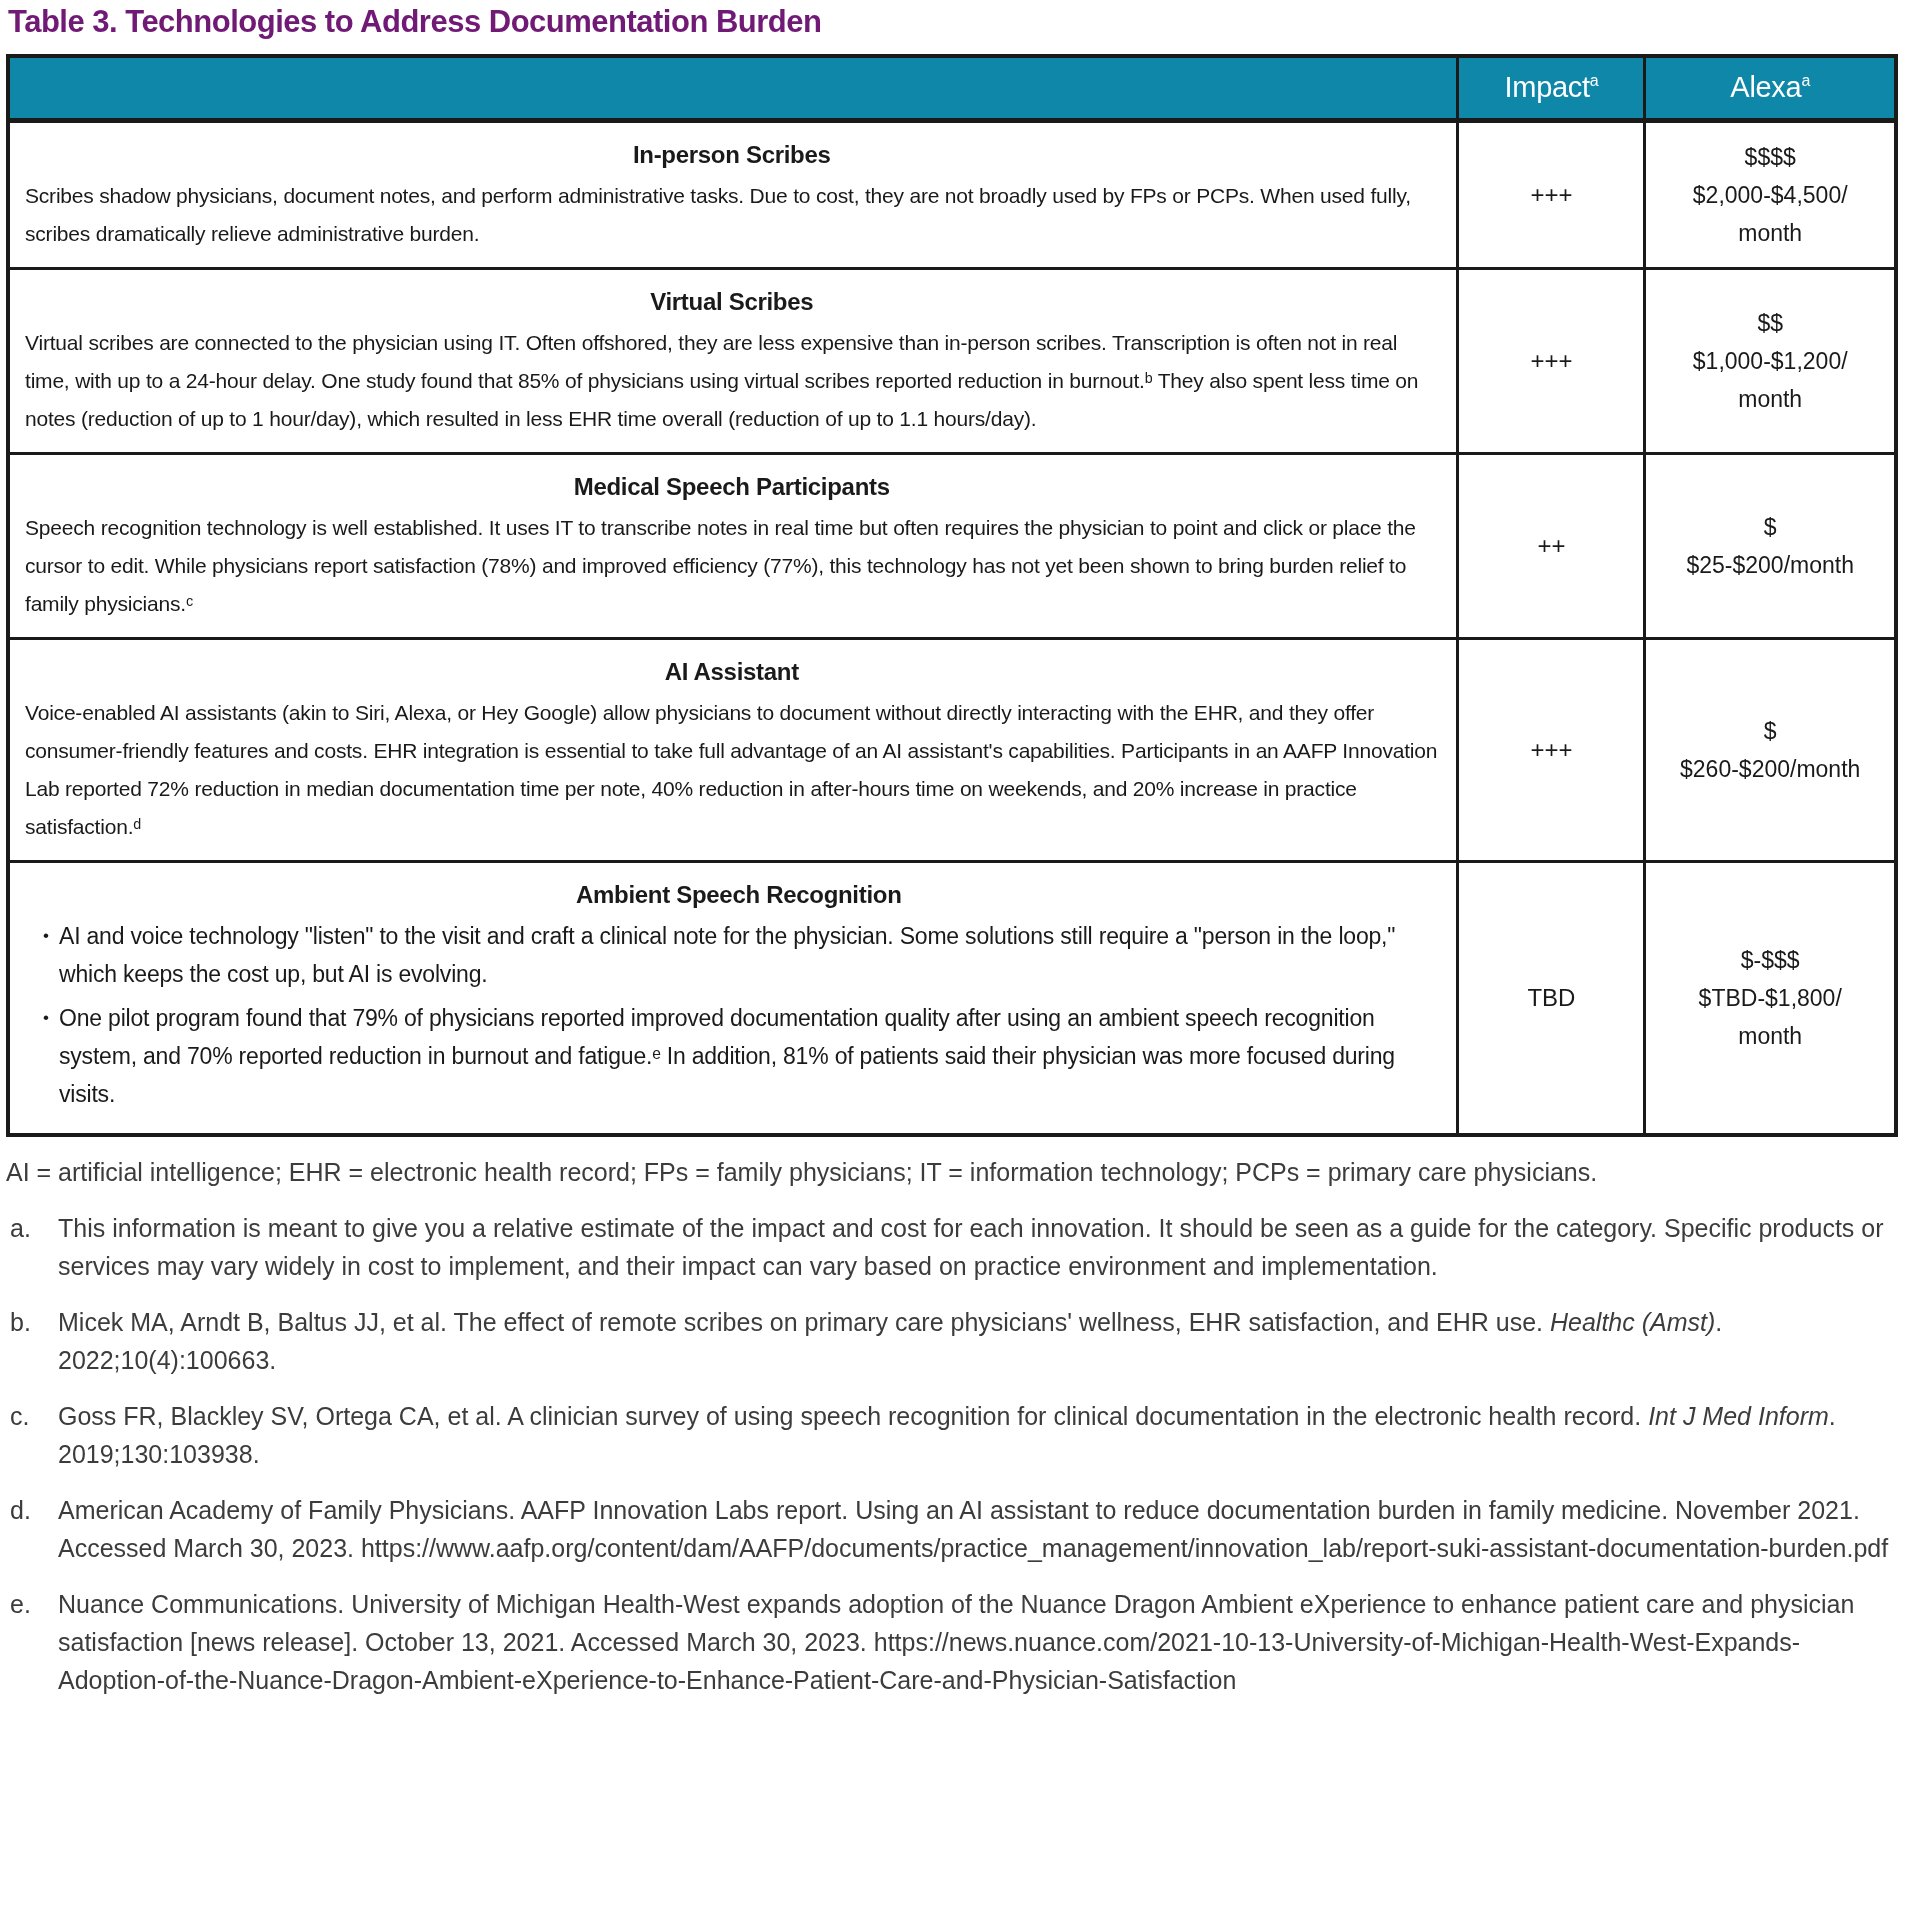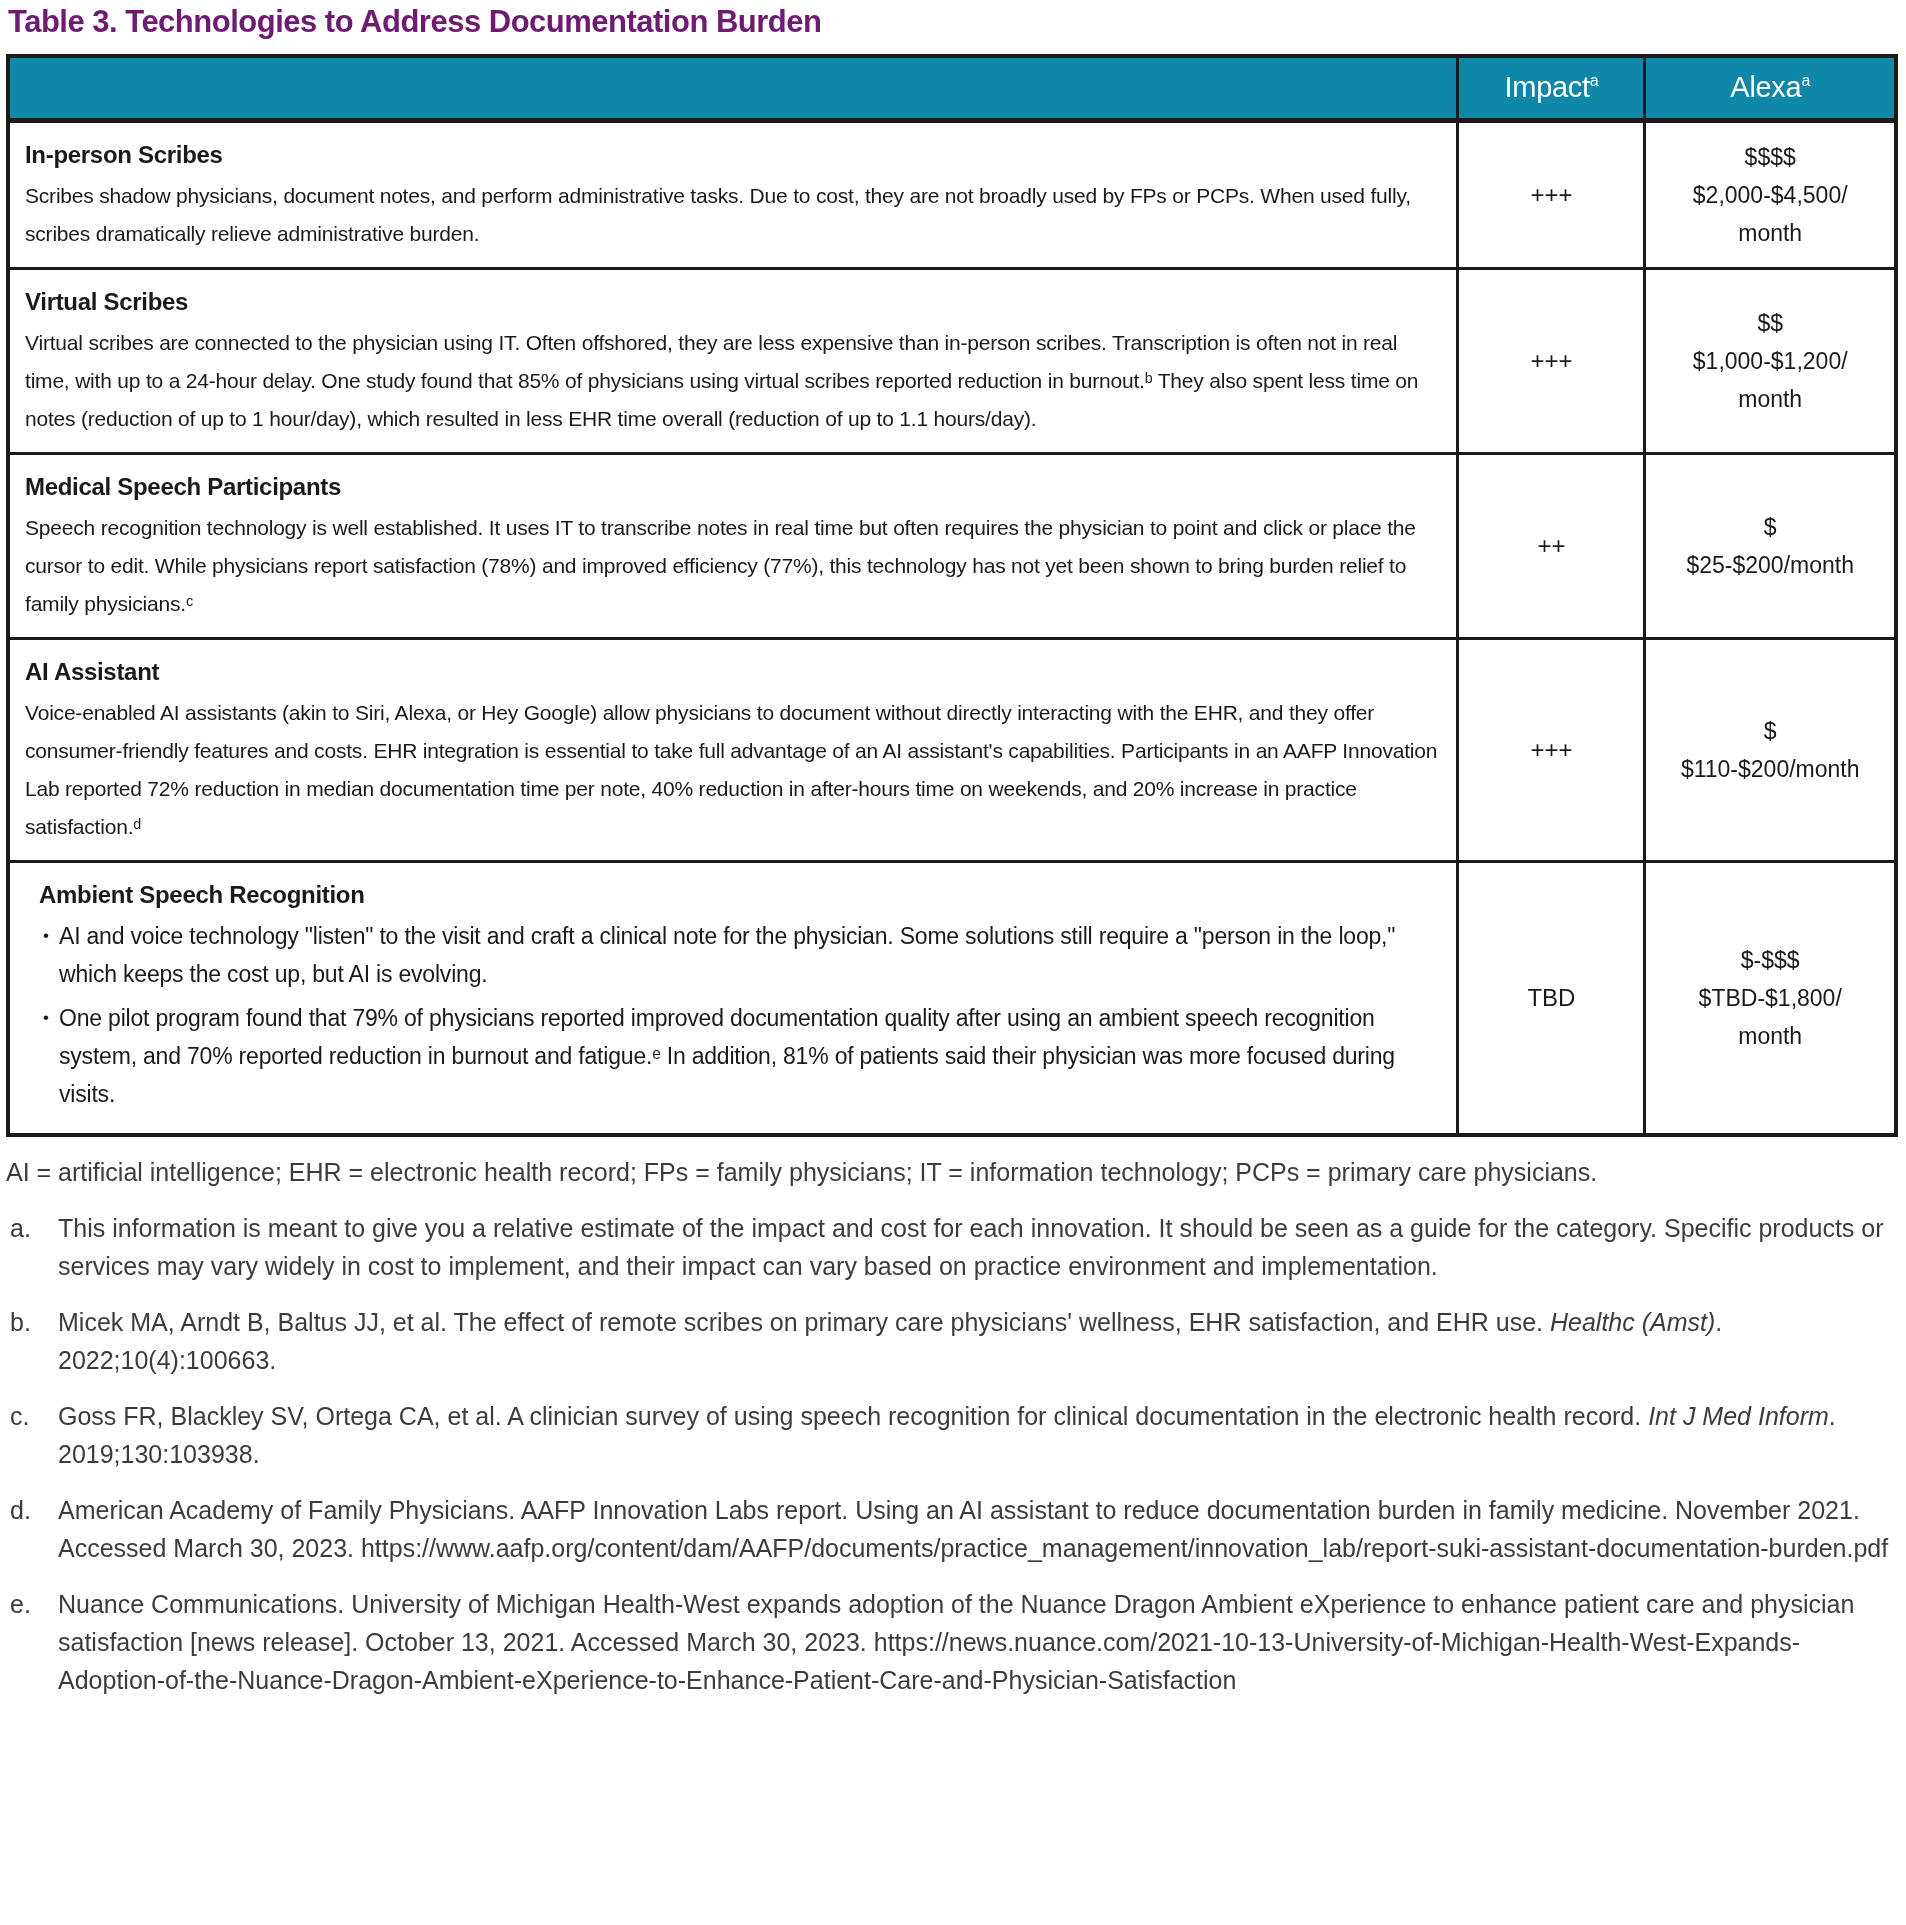--- a/index.html
+++ b/index.html
@@ -32,21 +32,21 @@
     height: 64px; text-align: center;
     padding: 0 6px;
     border-bottom-width: 5px;
     letter-spacing: -0.3px;
   }
   .tech-table thead th sup { font-size: 16px; vertical-align: super; line-height: 0; }
 
   td.desc-cell { padding: 10px 18px 14px 15px; vertical-align: top; background: #fff; }
   .row-title {
     font-weight: 700; font-size: 24px; letter-spacing: -0.3px;
-    line-height: 40px; margin: 2px 0 2px 0;
+    line-height: 40px; margin: 2px 0 2px 0; text-align: center;
   }
   .row-title.indented { padding-left: 14px; }
   .row-desc { font-size: 21px; line-height: 38px; letter-spacing: -0.2px; }
   ul.row-bullets { margin: 2px 0 0 0; padding: 0 0 0 34px; list-style: none; }
   ul.row-bullets li {
     position: relative;
     font-size: 23px; line-height: 38px; letter-spacing: -0.2px;
     margin-bottom: 6px;
   }
   ul.row-bullets li::before {
@@ -137,21 +137,21 @@
           </td>
         </tr>
         <tr>
           <td class="desc-cell">
             <div class="row-title">AI Assistant</div>
             <div class="row-desc">Voice-enabled AI assistants (akin to Siri, Alexa, or Hey Google) allow physicians to document without directly interacting with the EHR, and they offer consumer-friendly features and costs. EHR integration is essential to take full advantage of an AI assistant's capabilities. Participants in an AAFP Innovation Lab reported 72% reduction in median documentation time per note, 40% reduction in after-hours time on weekends, and 20% increase in practice satisfaction.ᵈ</div>
           </td>
           <td class="impact-cell"><span>+++</span></td>
           <td class="cost-cell">
             <div>$</div>
-            <div>$110-$200/month</div>
+            <div>$260-$200/month</div>
           </td>
         </tr>
         <tr>
           <td class="desc-cell">
             <div class="row-title indented">Ambient Speech Recognition</div>
             <ul class="row-bullets">
               <li>AI and voice technology "listen" to the visit and craft a clinical note for the physician. Some solutions still require a "person in the loop," which keeps the cost up, but AI is evolving.</li>
               <li>One pilot program found that 79% of physicians reported improved documentation quality after using an ambient speech recognition system, and 70% reported reduction in burnout and fatigue.ᵉ In addition, 81% of patients said their physician was more focused during visits.</li>
             </ul>
           </td>

